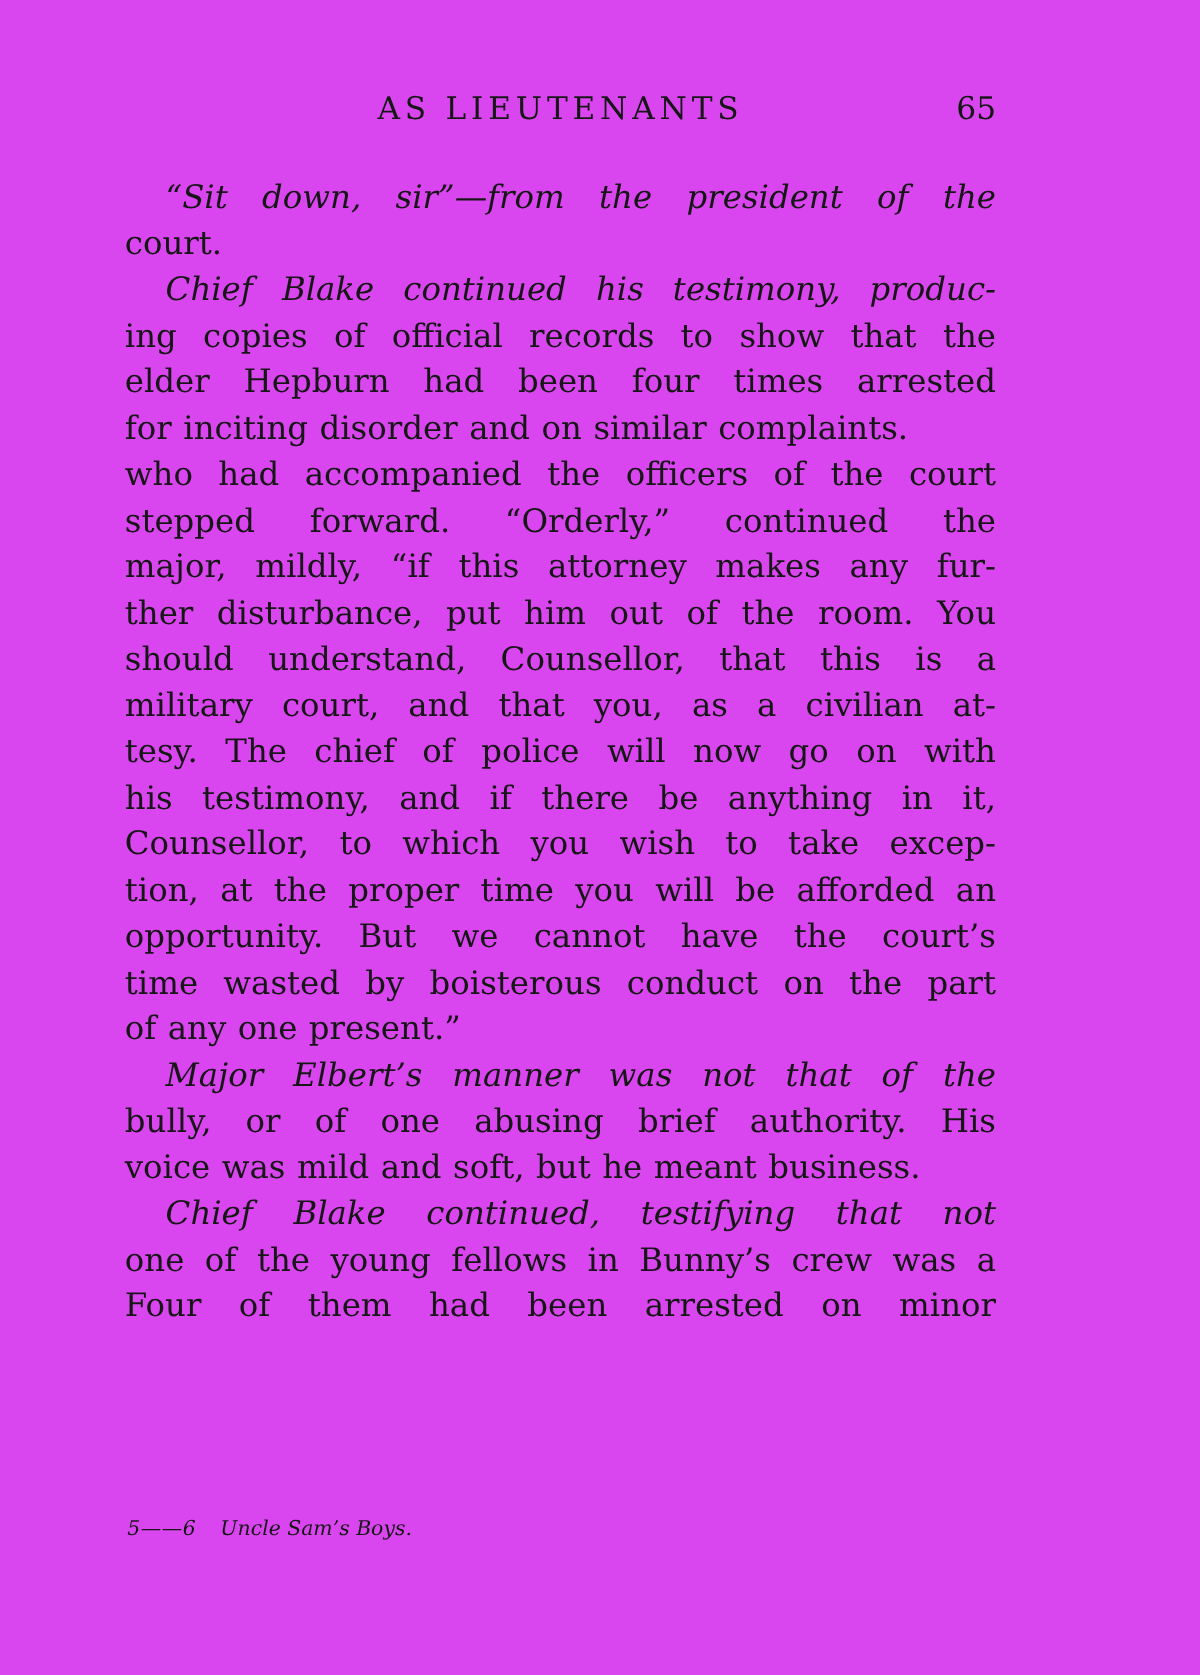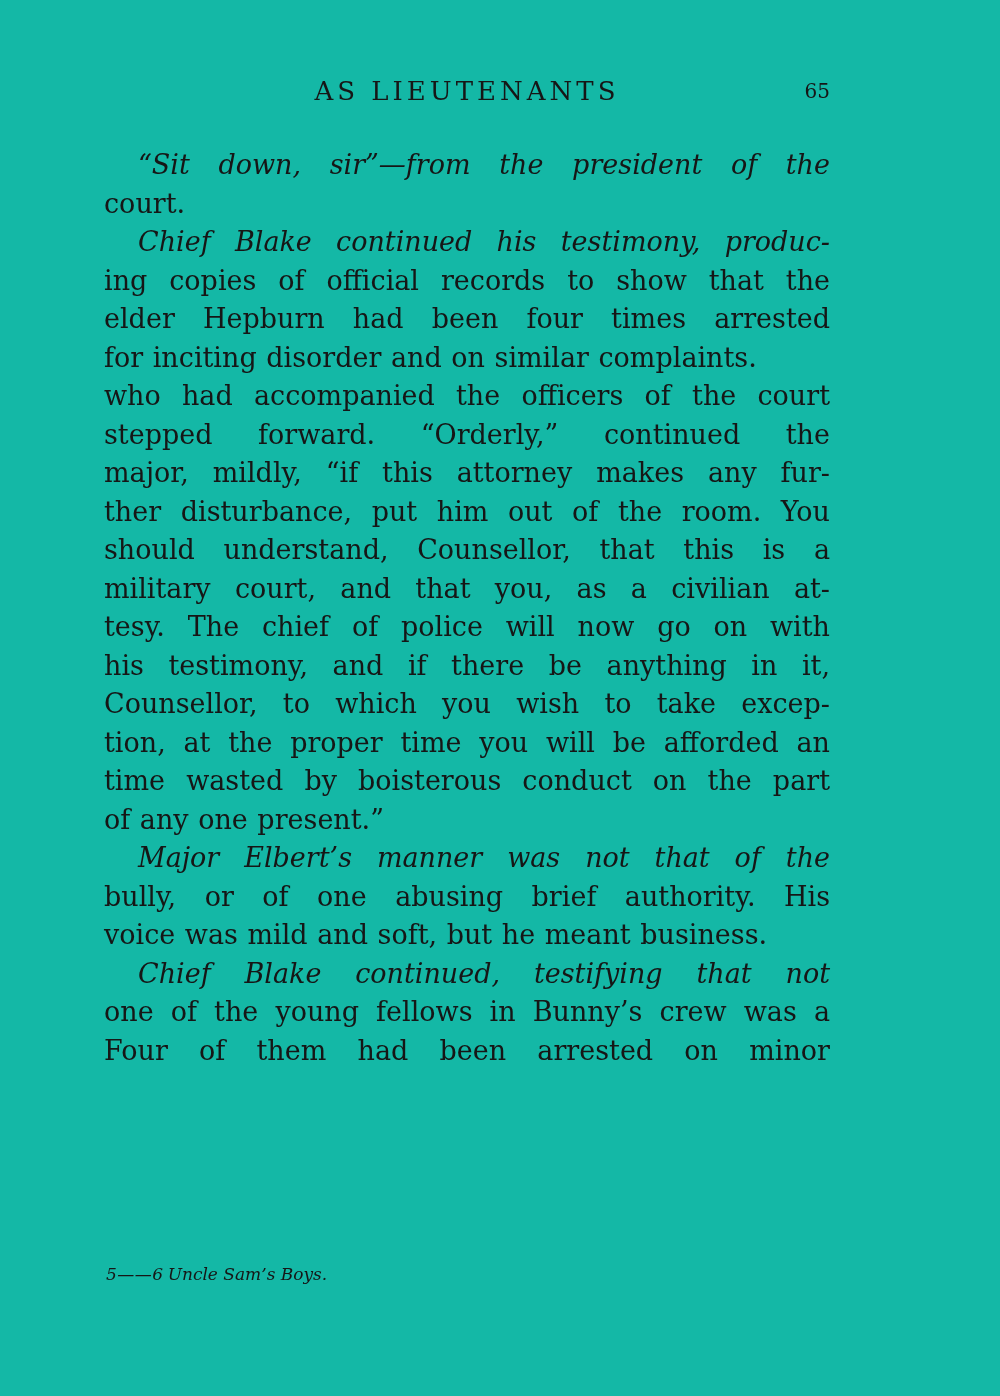--- a/index.html
+++ b/index.html
@@ -4,21 +4,21 @@
 <style>
   html, body {
     margin: 0;
     padding: 0;
     background: #ffffff;
   }
   #page {
     position: relative;
     width: 1000px;
     height: 1396px;
-    background: #14b8a6;
+    background: #d946ef;
     color: #161616;
     font-family: "DejaVu Serif", serif;
     overflow: hidden;
   }
   #running-head {
     position: absolute;
     top: 76px;
     left: 104px;
     width: 726px;
     text-align: center;
@@ -26,21 +26,21 @@
     line-height: 30px;
     letter-spacing: 4px;
     white-space: nowrap;
   }
   #page-number {
     position: absolute;
     top: 76px;
     left: 104px;
     width: 726px;
     text-align: right;
-    font-size: 20px;
+    font-size: 26px;
     line-height: 30px;
   }
   #body-text {
     position: absolute;
     top: 146px;
     left: 104px;
     width: 726px;
     font-size: 27px;
     line-height: 38.5px;
   }
@@ -54,21 +54,21 @@
   .line.first { padding-left: 34px; font-style: italic; }
   #footer-line {
     position: absolute;
     top: 1263px;
     left: 106px;
     font-size: 17px;
     line-height: 22px;
     font-style: italic;
     white-space: nowrap;
   }
-  #footer-line .sig { margin-right: 4px; letter-spacing: 0.5px; }
+  #footer-line .sig { margin-right: 20px; letter-spacing: 0.5px; }
 </style>
 </head>
 <body>
 
 <div id="page">
   <div id="running-head">AS LIEUTENANTS</div>
   <div id="page-number">65</div>
 
   <div id="body-text">
       <div class="paragraph">
@@ -85,20 +85,21 @@
         <div class="line">who had accompanied the officers of the court</div>
         <div class="line">stepped forward.  “Orderly,” continued the</div>
         <div class="line">major, mildly, “if this attorney makes any fur-</div>
         <div class="line">ther disturbance, put him out of the room.  You</div>
         <div class="line">should understand, Counsellor, that this is a</div>
         <div class="line">military court, and that you, as a civilian at-</div>
         <div class="line">tesy.  The chief of police will now go on with</div>
         <div class="line">his testimony, and if there be anything in it,</div>
         <div class="line">Counsellor, to which you wish to take excep-</div>
         <div class="line">tion, at the proper time you will be afforded an</div>
+        <div class="line">opportunity.  But we cannot have the court’s</div>
         <div class="line">time wasted by boisterous conduct on the part</div>
         <div class="line flush">of any one present.”</div>
       </div>
       <div class="paragraph">
         <div class="line first">Major Elbert’s manner was not that of the</div>
         <div class="line">bully, or of one abusing brief authority.  His</div>
         <div class="line flush">voice was mild and soft, but he meant business.</div>
       </div>
       <div class="paragraph">
         <div class="line first">Chief Blake continued, testifying that not</div>

